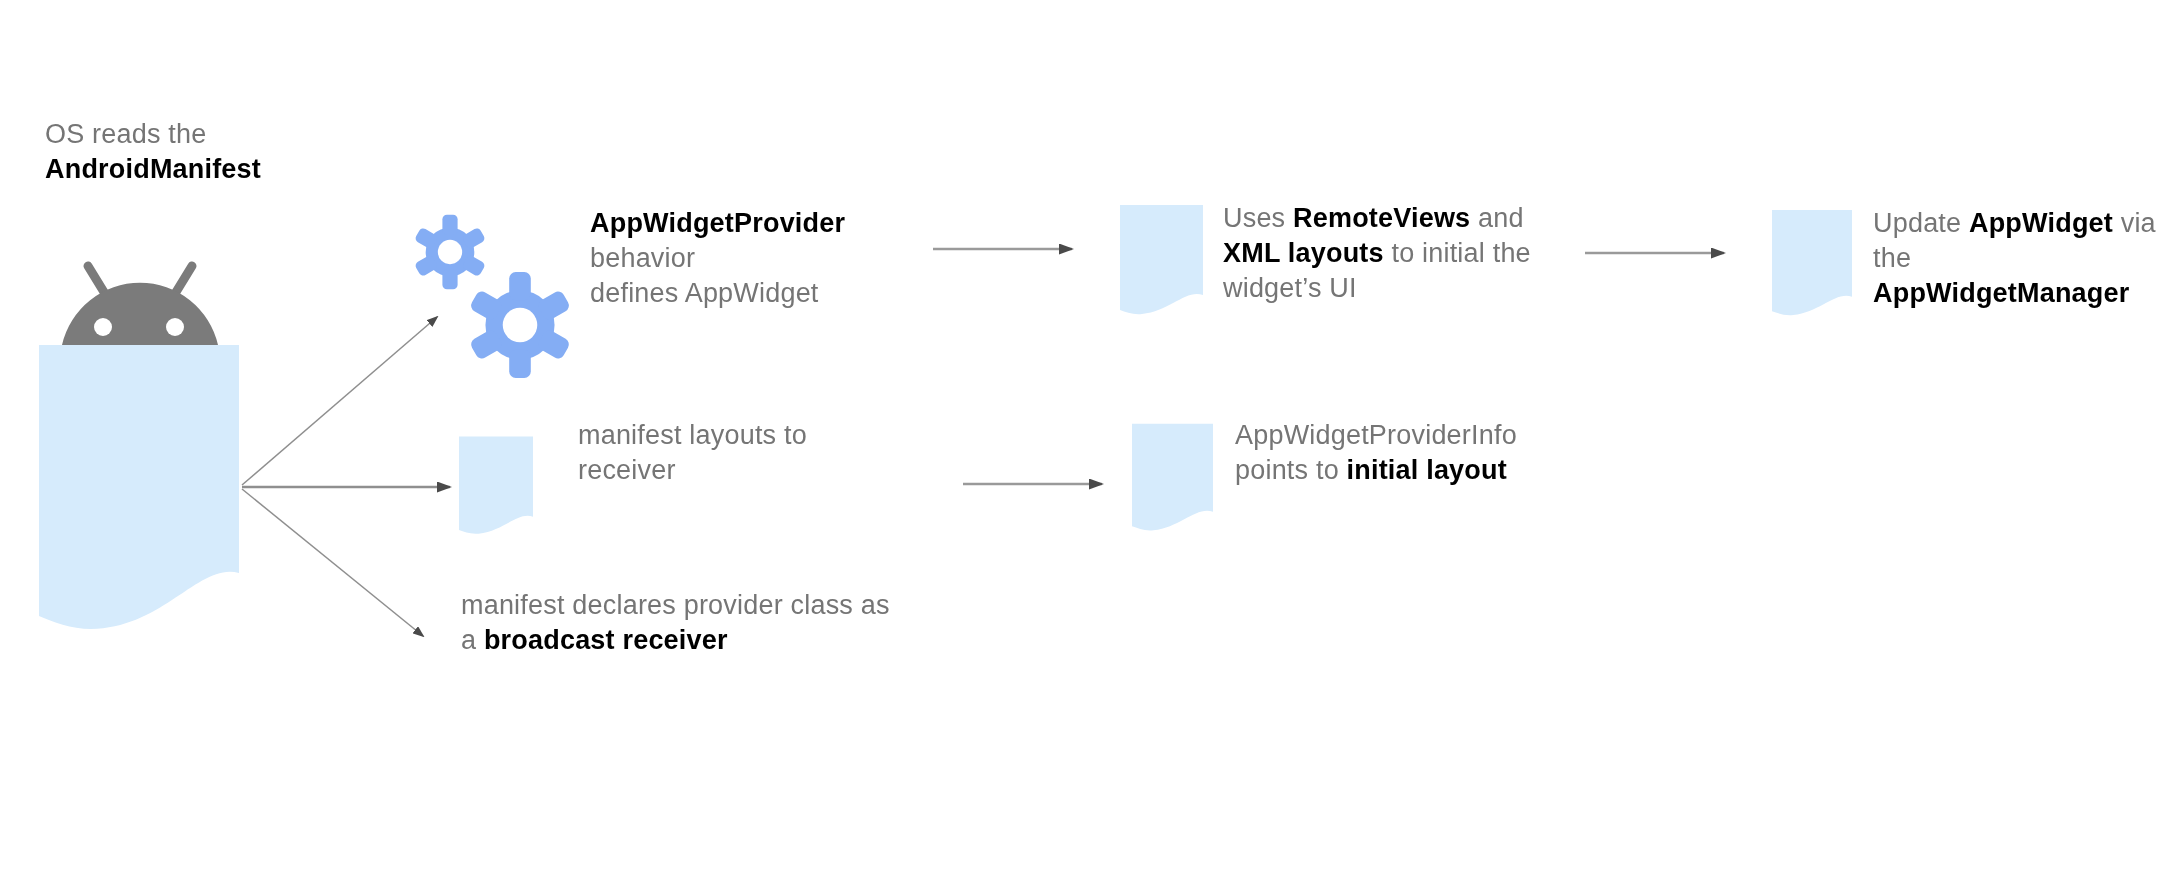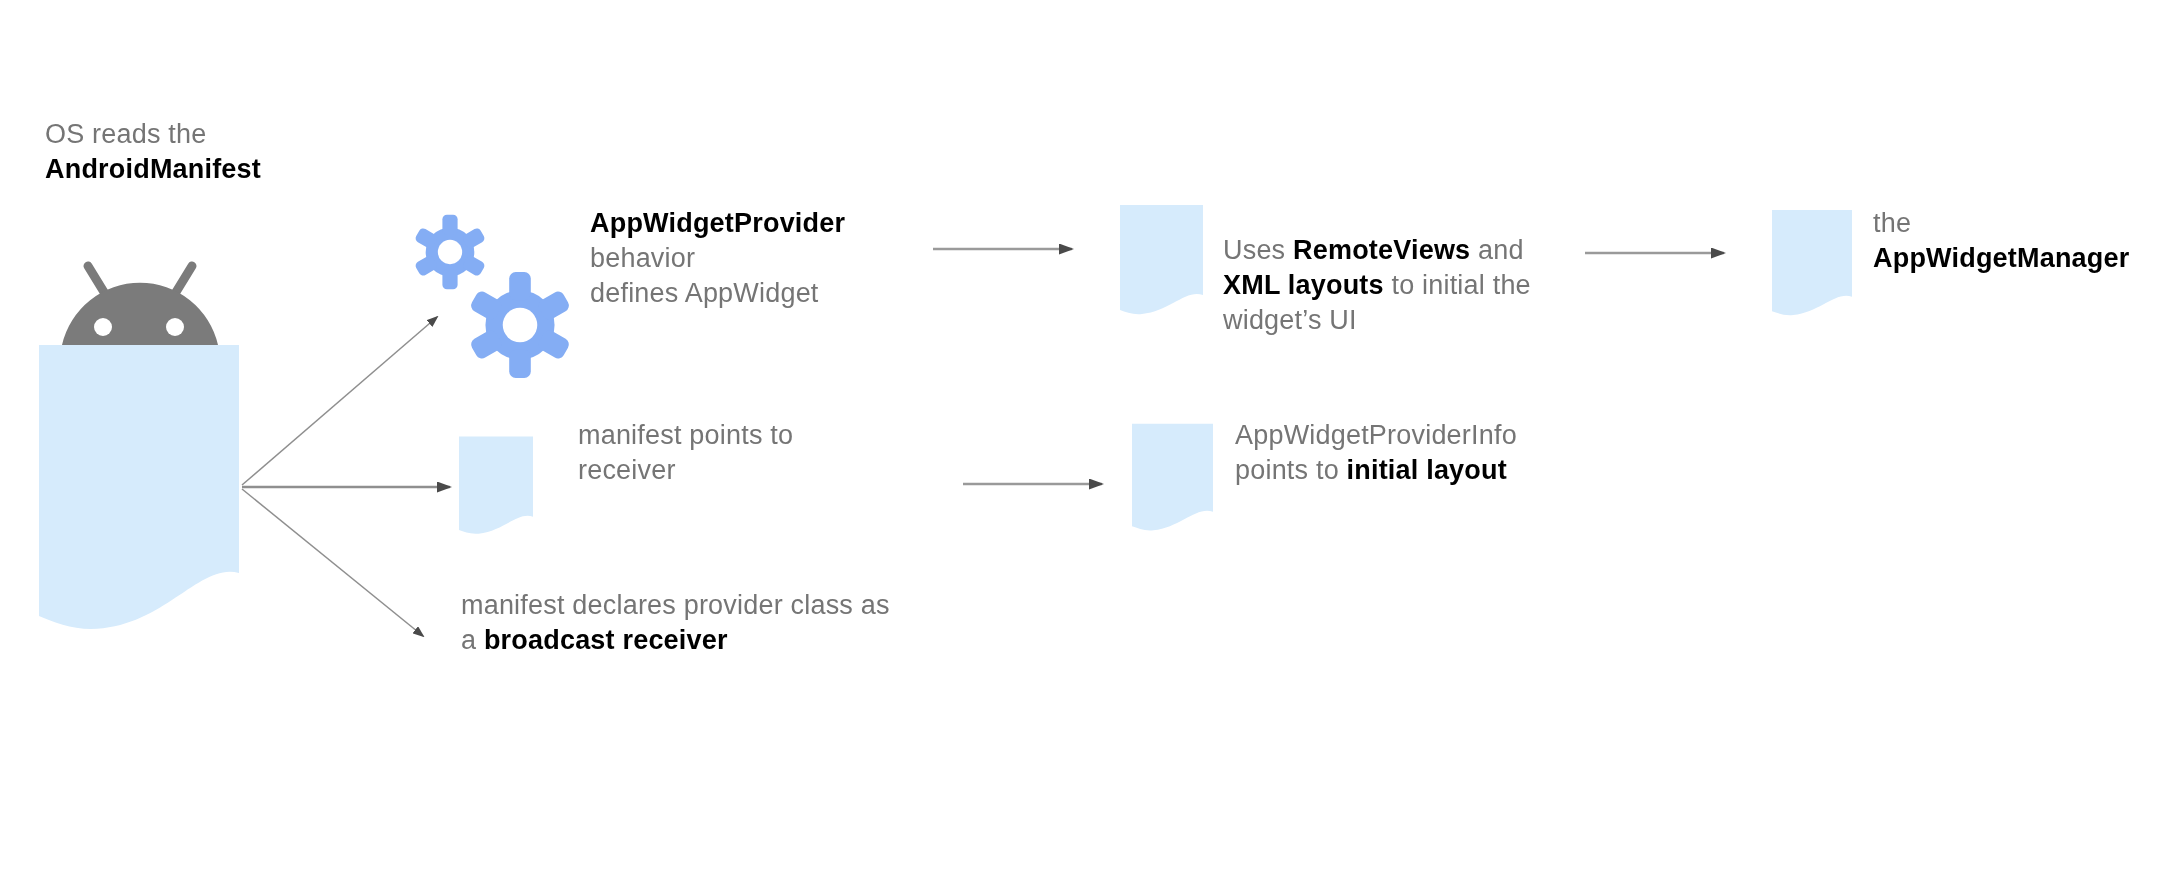--- a/index.html
+++ b/index.html
@@ -82,39 +82,40 @@
 
   <div class="abs txt" style="left:590px; top:206px;">
       <div class="tline"><span class="hl">AppWidgetProvider</span></div>
       <div class="tline"><span>behavior</span></div>
       <div class="tline"><span>defines AppWidget</span></div>
     </div>
 
   <svg class="abs" style="left:1120px; top:205px;" width="83" height="110">
     <use href="#doc-small" fill="#D6EBFC" width="83" height="110"></use>
   </svg>
-  <div class="abs txt" style="left:1223px; top:201px;margin-top:32px;">
+  <div class="abs txt" style="left:1223px; top:201px;">
       <div class="tline"><span>Uses </span><span class="hl">RemoteViews</span><span> and</span></div>
       <div class="tline"><span class="hl">XML layouts</span><span> to initial the</span></div>
       <div class="tline"><span>widget’s UI</span></div>
     </div>
 
   <svg class="abs" style="left:1772px; top:210px;" width="80" height="106">
     <use href="#doc-small" fill="#D6EBFC" width="80" height="106"></use>
   </svg>
   <div class="abs txt" style="left:1873px; top:206px;">
+      <div class="tline"><span>Update </span><span class="hl">AppWidget</span><span> via</span></div>
       <div class="tline"><span>the</span></div>
       <div class="tline"><span class="hl">AppWidgetManager</span></div>
     </div>
 
   <svg class="abs" style="left:459px; top:428px;" width="74" height="115">
     <use href="#doc-small" fill="#D6EBFC" width="74" height="115"></use>
   </svg>
   <div class="abs txt" style="left:578px; top:418px;">
-      <div class="tline"><span>manifest points to</span></div>
+      <div class="tline"><span>manifest layouts to</span></div>
       <div class="tline"><span>receiver</span></div>
     </div>
 
   <svg class="abs" style="left:1132px; top:422px;" width="81" height="111">
     <use href="#doc-small" fill="#D6EBFC" width="81" height="111"></use>
   </svg>
   <div class="abs txt" style="left:1235px; top:418px;">
       <div class="tline"><span>AppWidgetProviderInfo</span></div>
       <div class="tline"><span>points to </span><span class="hl">initial layout</span></div>
     </div>

